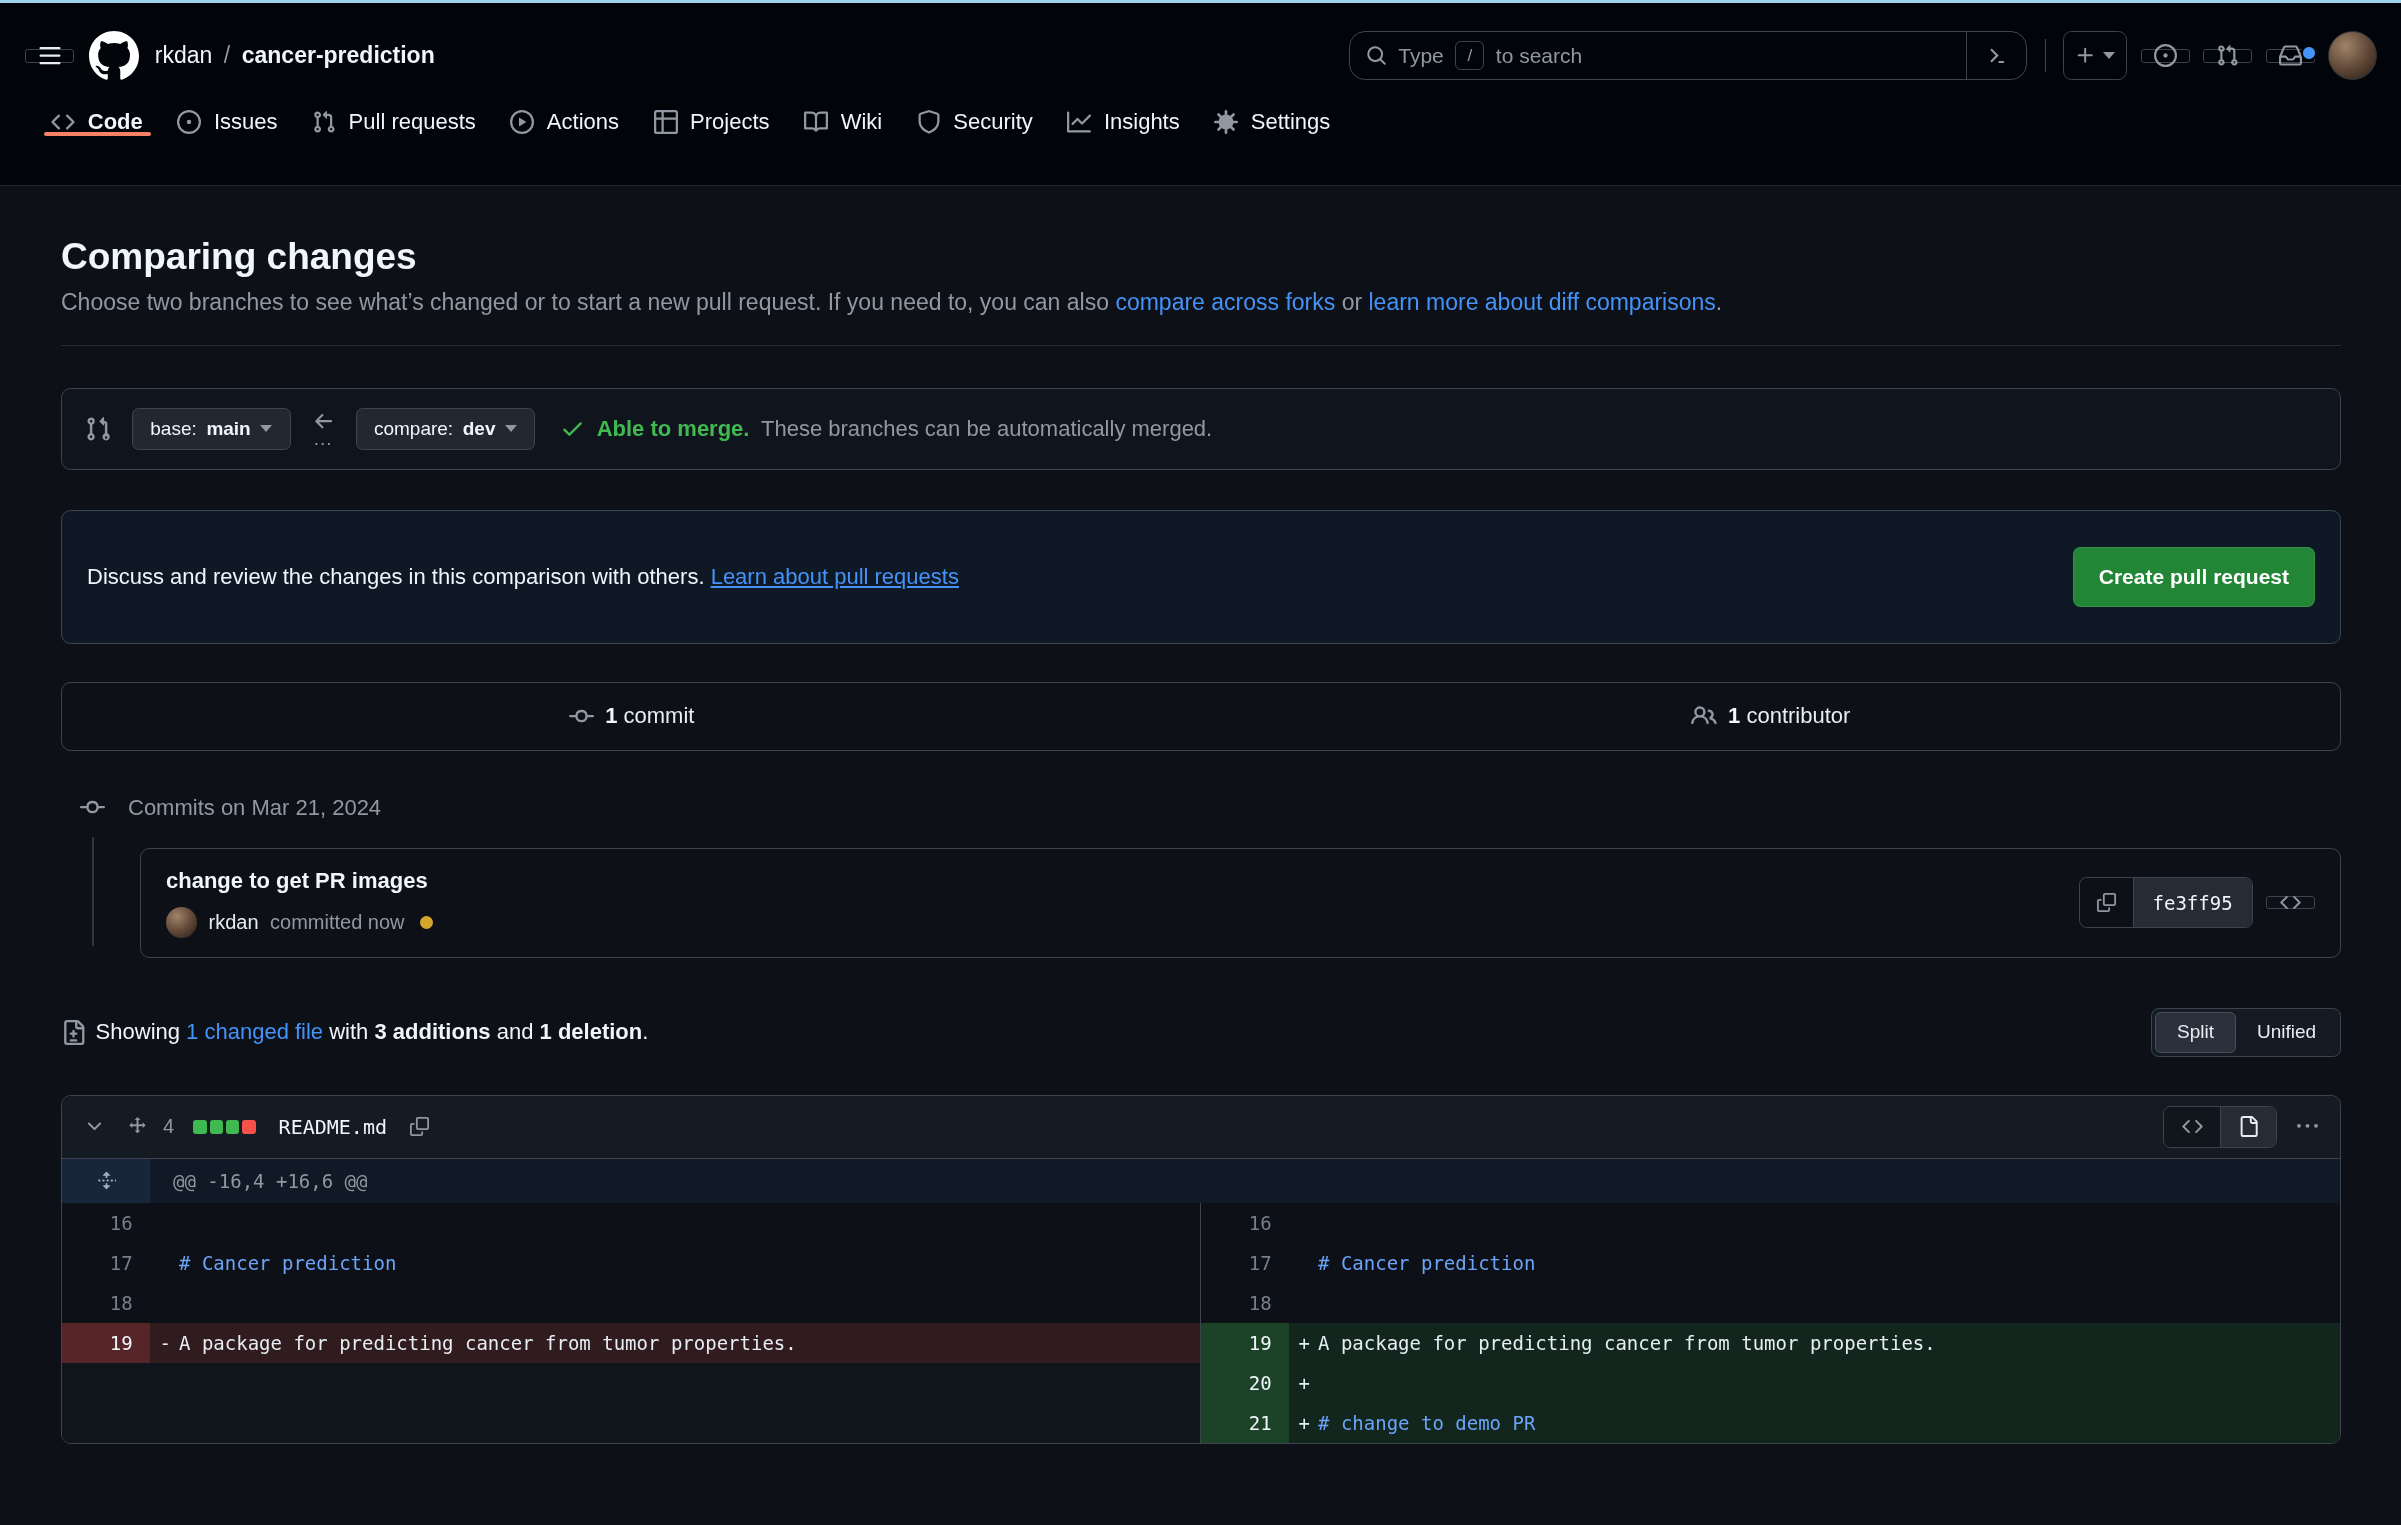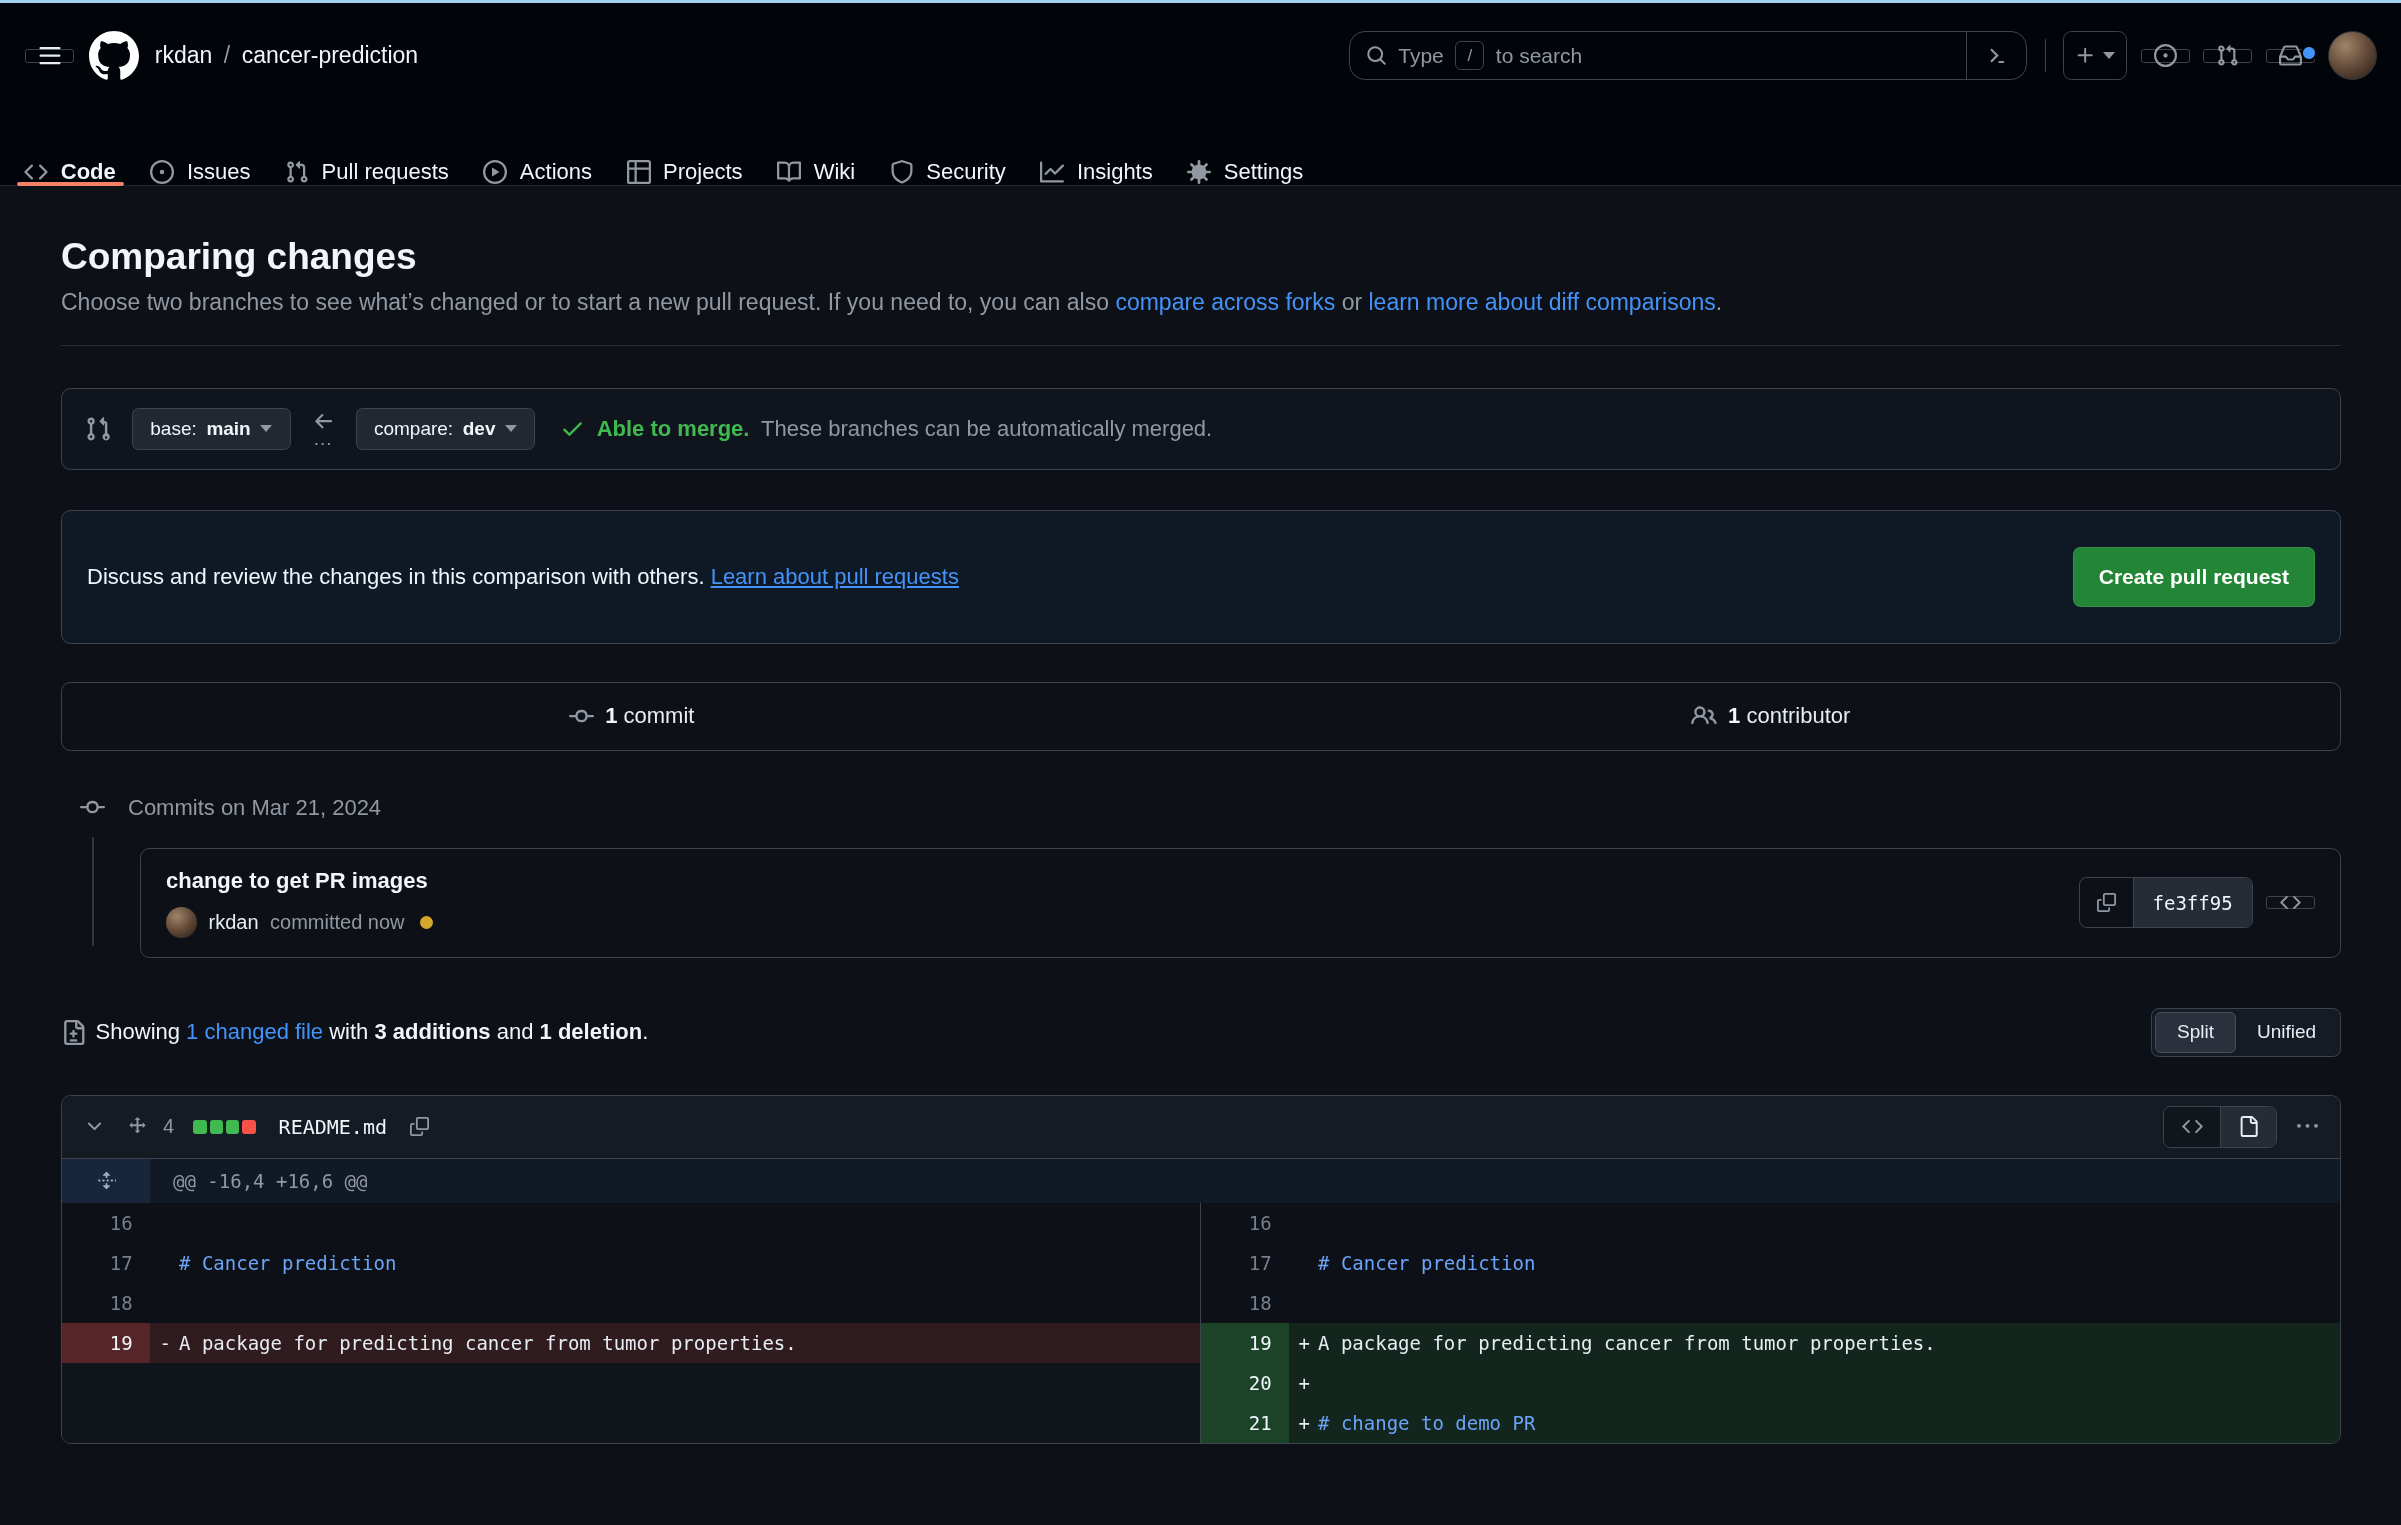--- a/index.html
+++ b/index.html
@@ -20,38 +20,38 @@
 
 
 .header{background:var(--bg-header);display:flex;align-items:center;gap:15.4px;height:106px;padding:0 25px}
 .icon-btn{height:49px;min-width:49px;border:1px solid var(--border);border-radius:8.6px;display:inline-flex;
   align-items:center;justify-content:center;color:var(--muted);gap:6.7px;padding:0 11.5px}
 .icon-btn.sq{padding:0;width:49px}
 .hamburger{color:var(--text)}
 .gh-logo{color:#fff;display:flex;padding:0}
 .crumb{font-size:23px;display:flex;gap:11.5px;align-items:center;color:var(--text-bright)}
 .crumb .sep{color:var(--muted)}
-.crumb .repo{font-weight:400}
+.crumb .repo{font-weight:700}
 .hdr-right{margin-left:auto;display:flex;align-items:center;gap:13.4px}
 .search{width:678px;height:49px;border:1px solid var(--border);border-radius:16px;display:flex;align-items:center;
   color:var(--muted);font-size:21px;background:var(--bg-header)}
 .search-main{display:flex;align-items:center;gap:11.5px;padding:0 15.4px;flex:1}
 .kbd{width:29px;height:29px;border:1px solid var(--border);border-radius:5.8px;display:flex;align-items:center;
   justify-content:center;font-size:17.3px;color:var(--muted)}
 .search-cmd{border-left:1px solid var(--border);align-self:stretch;width:60px;display:flex;align-items:center;justify-content:center}
 .vdiv{width:1px;height:33px;background:var(--border);margin:0 3.8px}
 .relative{position:relative}
 .dot-badge{position:absolute;top:-4.8px;right:-2.9px;width:15.4px;height:15.4px;border-radius:50%;background:var(--link);
   border:2.9px solid var(--bg-header)}
 .avatar{width:49px;height:49px;border-radius:50%;border:1px solid #30363d;
   background:radial-gradient(circle at 35% 30%,#a08468,#5c4434 55%,#241c16 100%)}
 .caret{width:0;height:0;border-left:6.7px solid transparent;border-right:6.7px solid transparent;border-top:7.7px solid var(--muted)}
 
 
-.tabs{background:var(--bg-header);display:flex;align-items:flex-end;padding:0 7px;height:77px;border-bottom:1px solid #21262d}
+.tabs{background:var(--bg-header);display:flex;align-items:flex-start;padding:0 34px;height:77px;border-bottom:1px solid #21262d}
 .tab{display:flex;align-items:center;gap:12.5px;padding:0 17.3px;font-size:22px;color:var(--text-bright);position:relative}
 .tab .ic{color:var(--muted)}
 .tab.active{font-weight:700}
 .tab.active::after{content:"";position:absolute;left:9.6px;right:9.6px;bottom:-1px;height:3.8px;border-radius:2.9px;background:var(--orange)}
 
 
 main{padding:0 61px}
 h1{font-size:37px;font-weight:700;color:var(--text-bright);margin:50px 0 11.5px}
 .lead{font-size:23px;color:var(--muted);margin:0;padding-bottom:29px;border-bottom:1px solid var(--border-muted)}
 .lead a{color:var(--link)}

